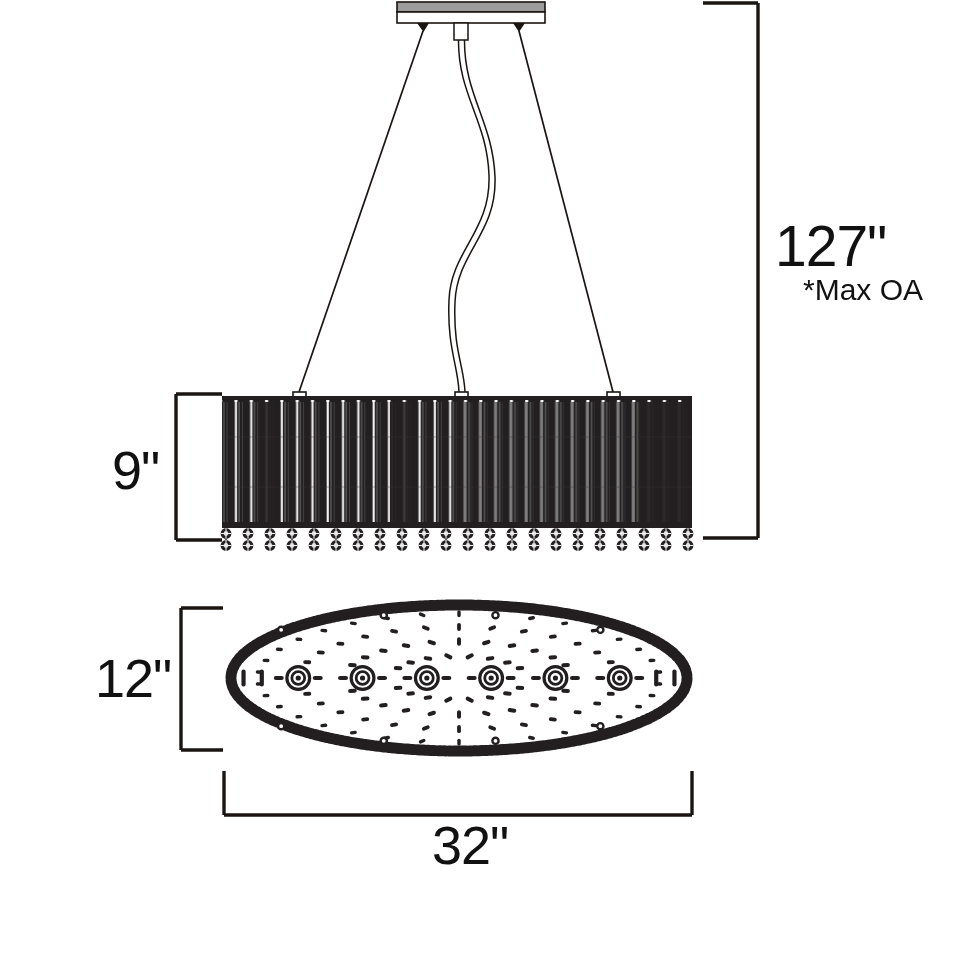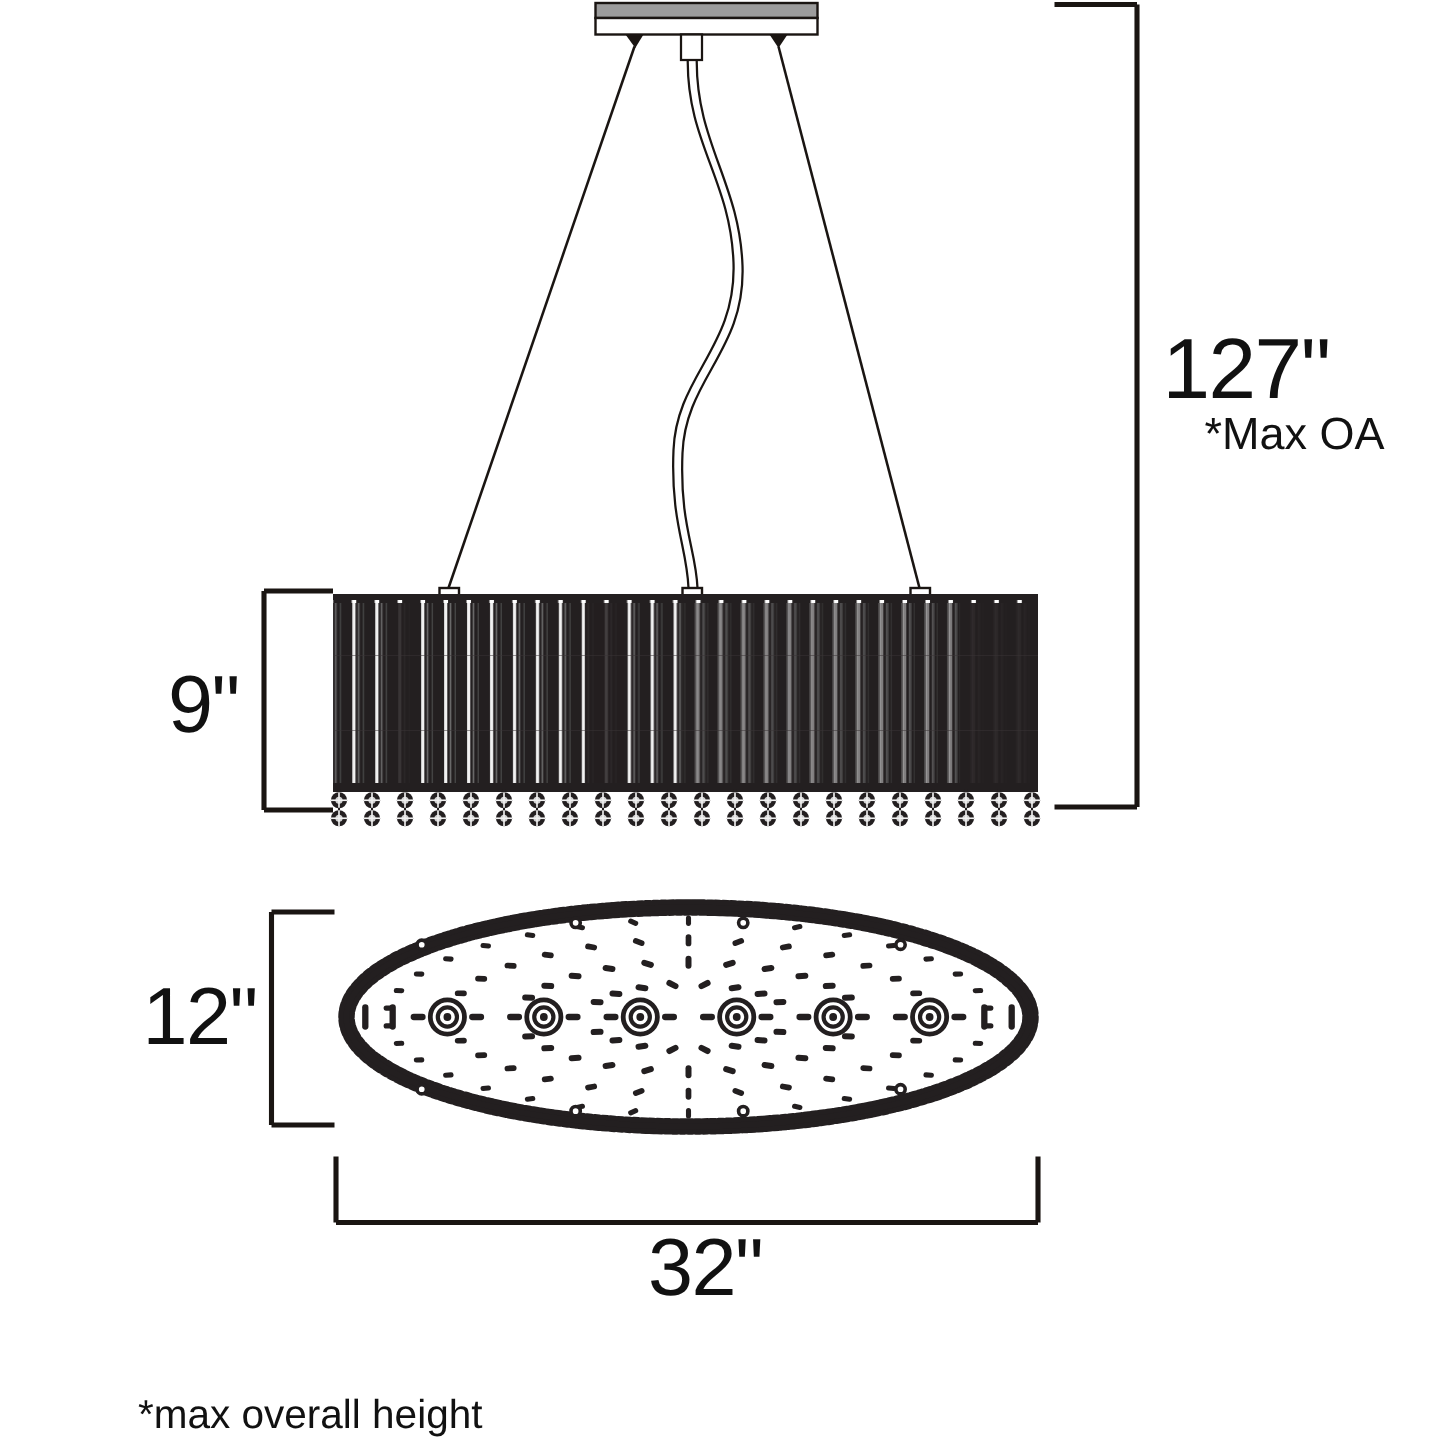--- a/index.html
+++ b/index.html
@@ -532,15 +532,14 @@
   <div class="dimlabel dim-big" id="lbl-127">127"</div>
 
   <div class="dimlabel dim-sub" id="lbl-127-sub">*Max OA</div>
 
   <div class="dimlabel dim-med" id="lbl-9">9"</div>
 
   <div class="dimlabel dim-med" id="lbl-12">12"</div>
 
   <div class="dimlabel dim-med" id="lbl-32">32"</div>
 
-  <div class="footnote" id="lbl-foot">*max overall height</div>
 
 </div>
 
 </body></html>

